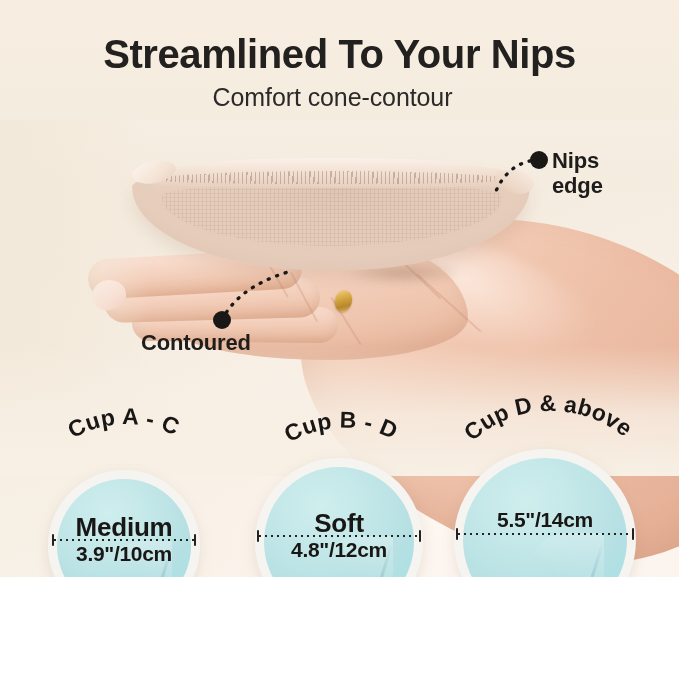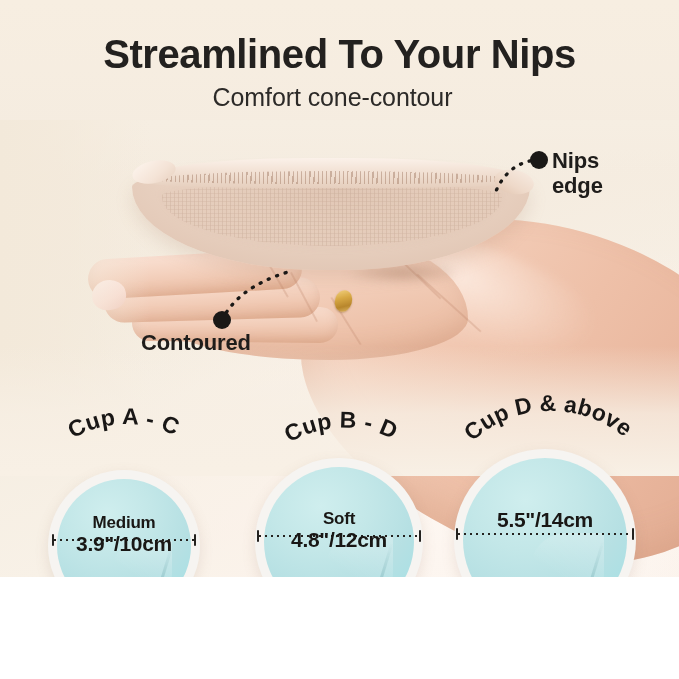--- a/index.html
+++ b/index.html
@@ -336,21 +336,21 @@
     background-image: repeating-linear-gradient(90deg, #24221f 0 2px, rgba(0,0,0,0) 2px 6px);
   }
 
   .swatch-text {
     position: absolute;
     text-align: center;
     color: #191715;
     pointer-events: auto;
   }
   .swatch-size {
-    font-size: 17px;
+    font-size: 26px;
     font-weight: 600;
     line-height: 1.06;
     letter-spacing: -0.2px;
   }
   .swatch-dim {
     font-size: 21px;
     font-weight: 600;
     line-height: 1.12;
     letter-spacing: -0.3px;
   }

